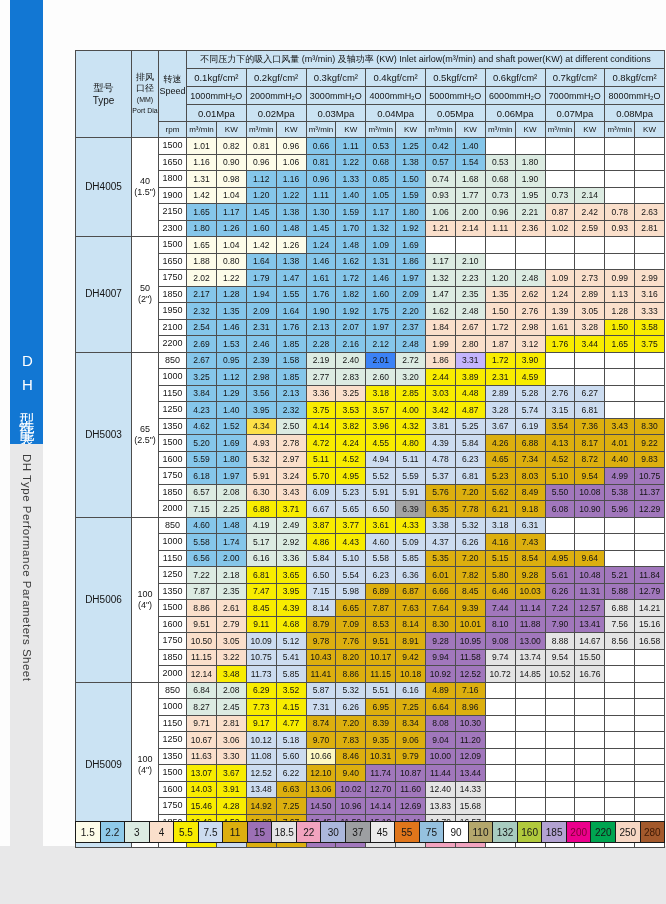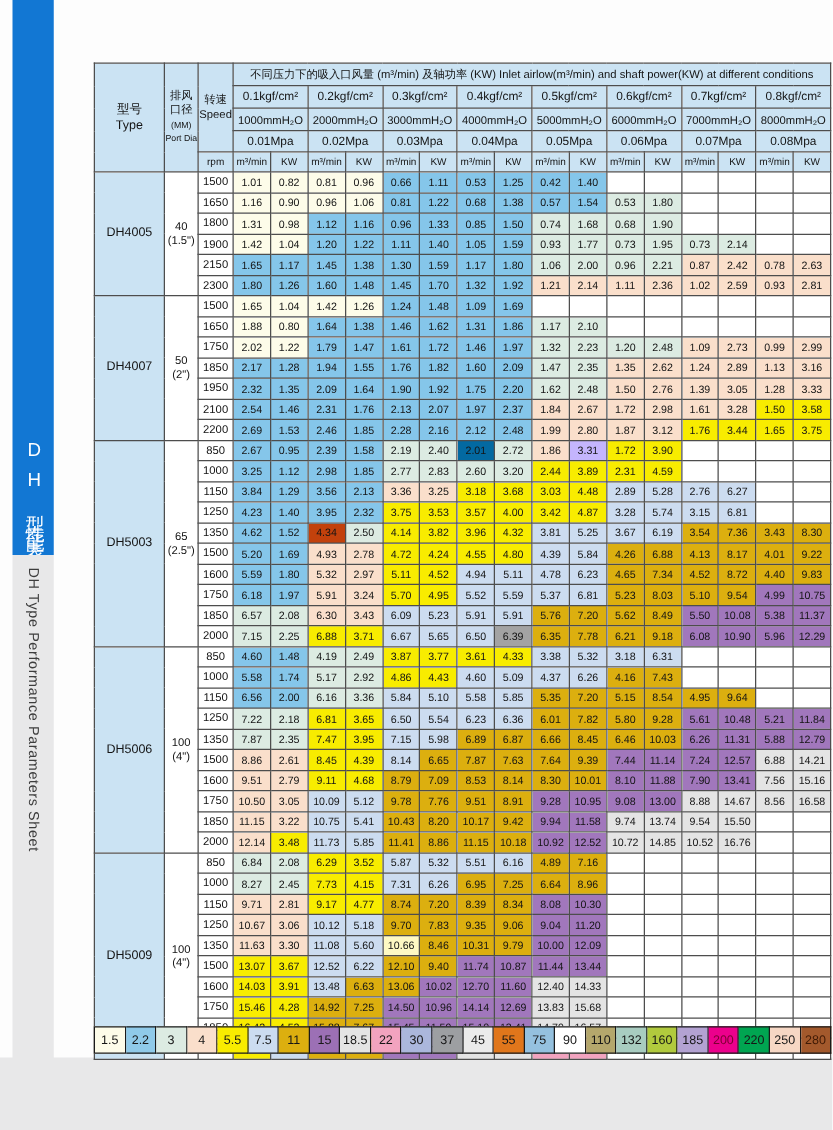--- a/index.html
+++ b/index.html
@@ -376,21 +376,21 @@
         <tr>
           <td rowspan="10" class="model-cell">DH5003</td>
           <td rowspan="10" class="port-cell">65<br>(2.5")</td>
           <td class="speed-cell">850</td>
           <td class="val" style="background:#85C6EA">2.67</td>
           <td class="val" style="background:#85C6EA">0.95</td>
           <td class="val" style="background:#85C6EA">2.39</td>
           <td class="val" style="background:#85C6EA">1.58</td>
           <td class="val" style="background:#DCEBE2">2.19</td>
           <td class="val" style="background:#DCEBE2">2.40</td>
-          <td class="val" style="background:#0369a1">2.01</td>
+          <td class="val" style="background:#3b82f6">2.01</td>
           <td class="val" style="background:#DCEBE2">2.72</td>
           <td class="val" style="background:#FADFCB">1.86</td>
           <td class="val" style="background:#c4b5fd">3.31</td>
           <td class="val" style="background:#F8EC00">1.72</td>
           <td class="val" style="background:#F8EC00">3.90</td>
           <td class="val" style="background:#FFFFFF"></td>
           <td class="val" style="background:#FFFFFF"></td>
           <td class="val" style="background:#FFFFFF"></td>
           <td class="val" style="background:#FFFFFF"></td>
         </tr>
@@ -415,21 +415,21 @@
         </tr>
         <tr>
           <td class="speed-cell">1150</td>
           <td class="val" style="background:#85C6EA">3.84</td>
           <td class="val" style="background:#85C6EA">1.29</td>
           <td class="val" style="background:#85C6EA">3.56</td>
           <td class="val" style="background:#85C6EA">2.13</td>
           <td class="val" style="background:#FADFCB">3.36</td>
           <td class="val" style="background:#FADFCB">3.25</td>
           <td class="val" style="background:#F8EC00">3.18</td>
-          <td class="val" style="background:#F8EC00">3.68</td>
+          <td class="val" style="background:#F8EC00">2.85</td>
           <td class="val" style="background:#F8EC00">3.03</td>
           <td class="val" style="background:#F8EC00">4.48</td>
           <td class="val" style="background:#CCDCF0">2.89</td>
           <td class="val" style="background:#CCDCF0">5.28</td>
           <td class="val" style="background:#CCDCF0">2.76</td>
           <td class="val" style="background:#CCDCF0">6.27</td>
           <td class="val" style="background:#FFFFFF"></td>
           <td class="val" style="background:#FFFFFF"></td>
         </tr>
         <tr>
@@ -448,21 +448,21 @@
           <td class="val" style="background:#CCDCF0">5.74</td>
           <td class="val" style="background:#CCDCF0">3.15</td>
           <td class="val" style="background:#CCDCF0">6.81</td>
           <td class="val" style="background:#FFFFFF"></td>
           <td class="val" style="background:#FFFFFF"></td>
         </tr>
         <tr>
           <td class="speed-cell">1350</td>
           <td class="val" style="background:#85C6EA">4.62</td>
           <td class="val" style="background:#85C6EA">1.52</td>
-          <td class="val" style="background:#c2410c">4.34</td>
+          <td class="val" style="background:#fde047">4.34</td>
           <td class="val" style="background:#DCEBE2">2.50</td>
           <td class="val" style="background:#F8EC00">4.14</td>
           <td class="val" style="background:#F8EC00">3.82</td>
           <td class="val" style="background:#F8EC00">3.96</td>
           <td class="val" style="background:#F8EC00">4.32</td>
           <td class="val" style="background:#CCDCF0">3.81</td>
           <td class="val" style="background:#CCDCF0">5.25</td>
           <td class="val" style="background:#CCDCF0">3.67</td>
           <td class="val" style="background:#CCDCF0">6.19</td>
           <td class="val" style="background:#DCAF0F">3.54</td>

